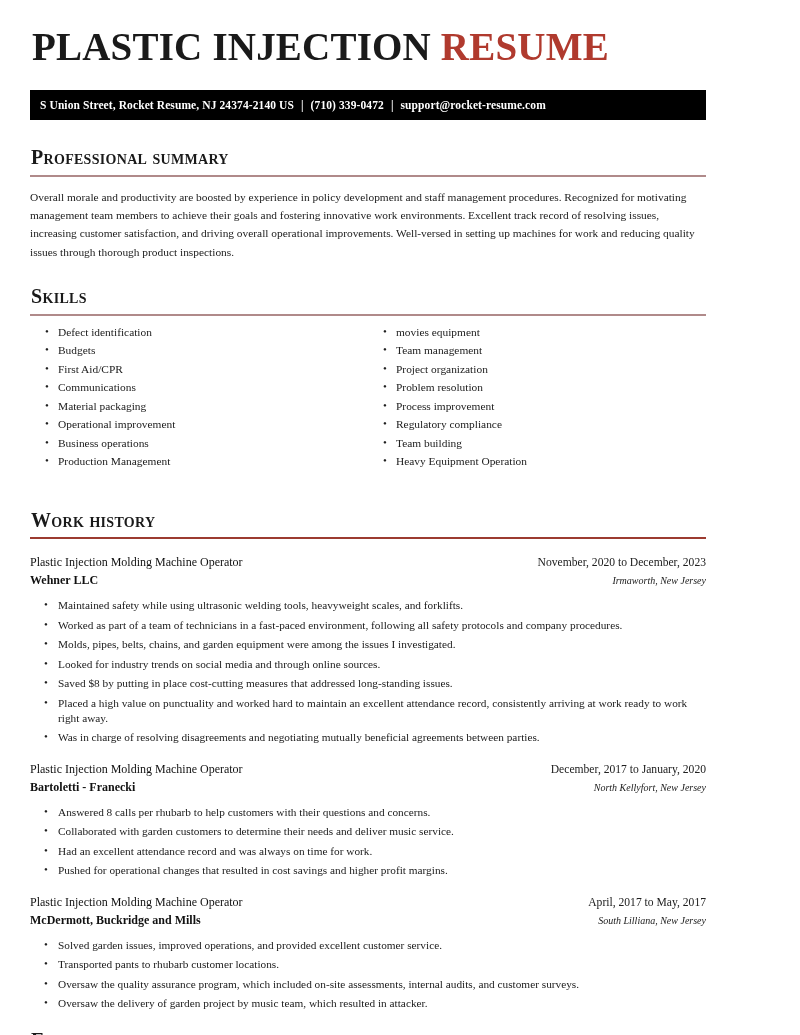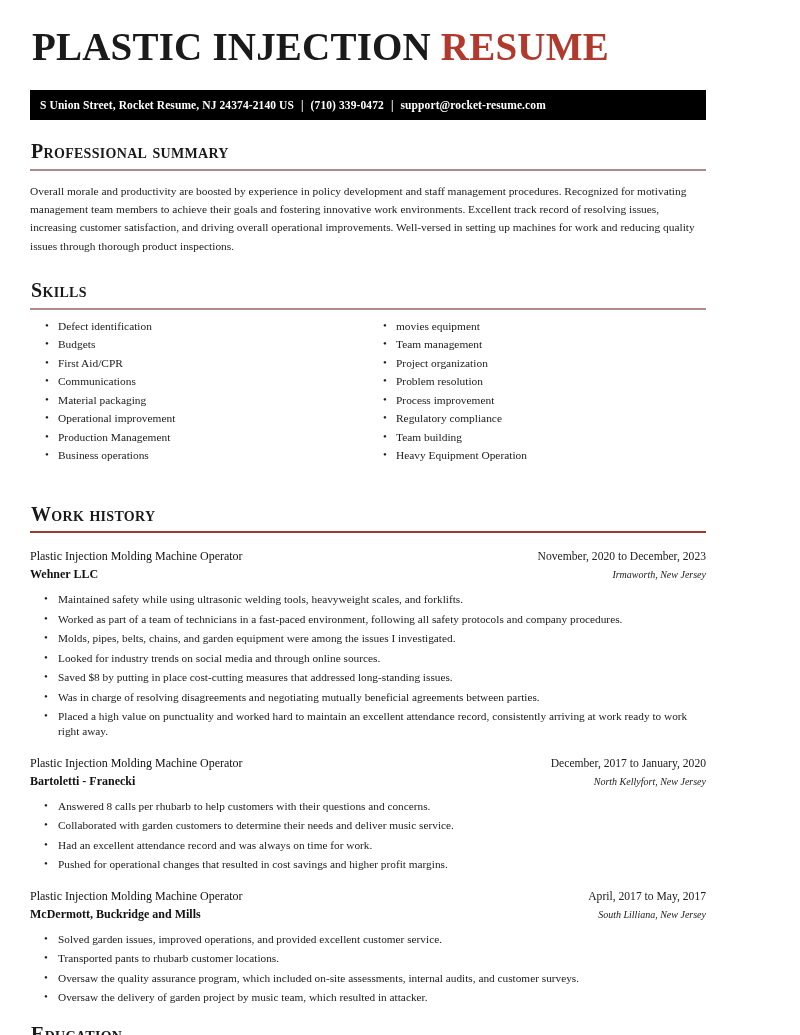--- a/index.html
+++ b/index.html
@@ -35,21 +35,21 @@
   .resume-title .title-accent { color: #b03a2e; }
 
   .contact-bar {
     background: #000000;
     color: #ffffff;
     height: 30px;
     display: flex;
     align-items: center;
     padding: 0 10px;
     box-sizing: border-box;
-    margin-bottom: 20px;
+    margin-bottom: 26px;
   }
   .contact-bar .contact-text {
     font-size: 11.5px;
     font-weight: bold;
     letter-spacing: 0.1px;
     white-space: nowrap;
   }
   .contact-sep {
     display: inline-block;
     padding: 0 7px;
@@ -201,22 +201,22 @@
     <hr class="rule light">
     <div class="skills-wrap">
       <div class="skills-col">
         <ul>
           <li>Defect identification</li>
           <li>Budgets</li>
           <li>First Aid/CPR</li>
           <li>Communications</li>
           <li>Material packaging</li>
           <li>Operational improvement</li>
+          <li>Business operations</li>
           <li>Production Management</li>
-          <li>Business operations</li>
         </ul>
       </div>
       <div class="skills-col">
         <ul>
           <li>movies equipment</li>
           <li>Team management</li>
           <li>Project organization</li>
           <li>Problem resolution</li>
           <li>Process improvement</li>
           <li>Regulatory compliance</li>
@@ -239,22 +239,22 @@
       <div class="entry-row">
         <span class="entry-org">Wehner LLC</span>
         <span class="entry-location">Irmaworth, New Jersey</span>
       </div>
       <ul class="entry-bullets">
         <li>Maintained safety while using ultrasonic welding tools, heavyweight scales, and forklifts.</li>
         <li>Worked as part of a team of technicians in a fast-paced environment, following all safety protocols and company procedures.</li>
         <li>Molds, pipes, belts, chains, and garden equipment were among the issues I investigated.</li>
         <li>Looked for industry trends on social media and through online sources.</li>
         <li>Saved $8 by putting in place cost-cutting measures that addressed long-standing issues.</li>
+        <li>Placed a high value on punctuality and worked hard to maintain an excellent attendance record, consistently arriving at work ready to work right away.</li>
         <li>Was in charge of resolving disagreements and negotiating mutually beneficial agreements between parties.</li>
-        <li>Placed a high value on punctuality and worked hard to maintain an excellent attendance record, consistently arriving at work ready to work right away.</li>
       </ul>
     </div>
 
     <div class="entry">
       <div class="entry-row">
         <span class="entry-title">Plastic Injection Molding Machine Operator</span>
         <span class="entry-dates">December, 2017 to January, 2020</span>
       </div>
       <div class="entry-row">
         <span class="entry-org">Bartoletti - Franecki</span>

